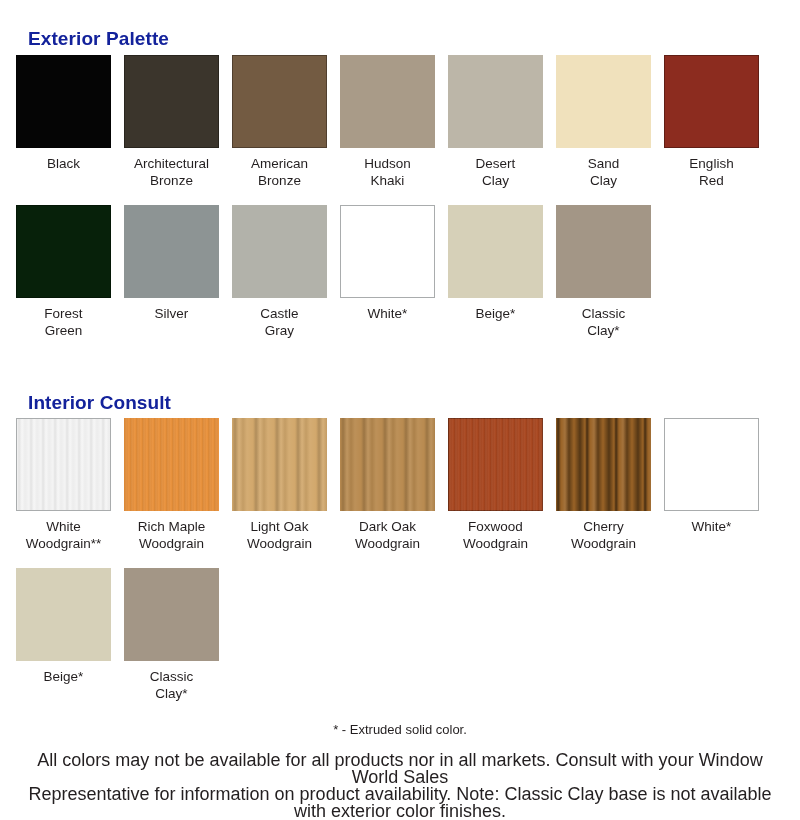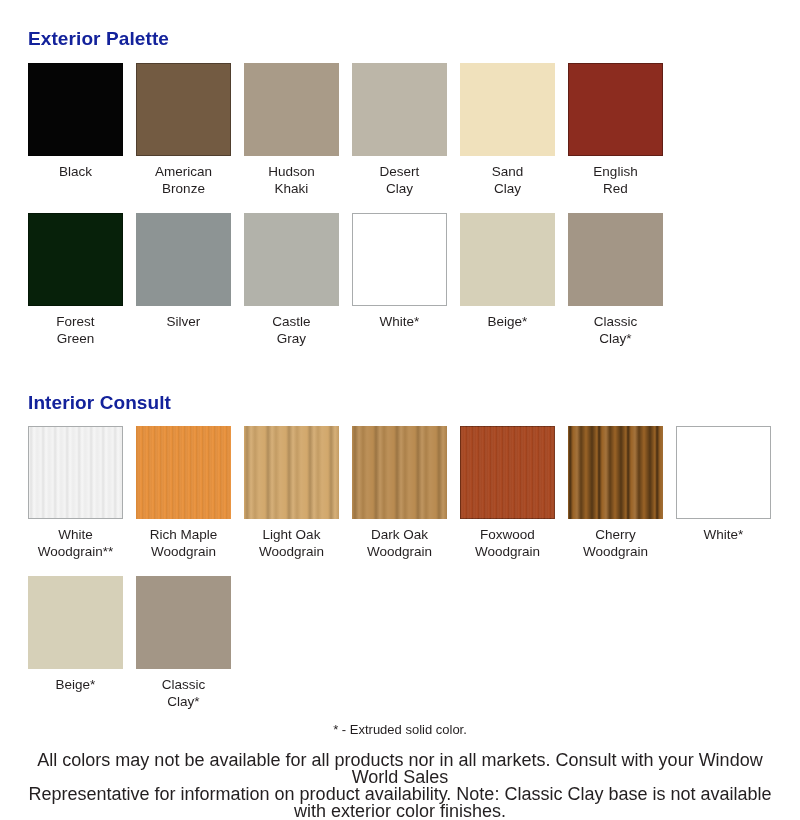--- a/index.html
+++ b/index.html
@@ -28,23 +28,22 @@
     font-weight: bold;
     color: #13229b;
     letter-spacing: 0.1px;
     white-space: nowrap;
   }
   #exterior-title { top: 12px; }
   #interior-title { top: 376px; }
 
   .swatch-row {
     position: absolute;
-    left: 28px;
+    left: 16px;
     display: flex;
-    margin-top: 8px;
   }
   .swatch-cell {
     width: 95px;
     margin-right: 13px;
     display: flex;
     flex-direction: column;
     align-items: center;
   }
   .chip {
     width: 95px;
@@ -152,20 +151,25 @@
 <div class="page">
 
   <h2 class="section-title" id="exterior-title">Exterior Palette</h2>
 
   <div class="swatch-row" id="ext-row-1">
       <div class="swatch-cell">
         <div class="chip thinline" style="background: rgb(5, 5, 5);"></div>
         <div class="caption">Black</div>
       </div>
       <div class="swatch-cell">
+        <div class="chip thinline" style="background: rgb(59, 53, 44);"></div>
+        <div class="caption">Architectural
+Bronze</div>
+      </div>
+      <div class="swatch-cell">
         <div class="chip thinline" style="background: rgb(115, 91, 66);"></div>
         <div class="caption">American
 Bronze</div>
       </div>
       <div class="swatch-cell">
         <div class="chip" style="background: rgb(169, 155, 136);"></div>
         <div class="caption">Hudson
 Khaki</div>
       </div>
       <div class="swatch-cell">

